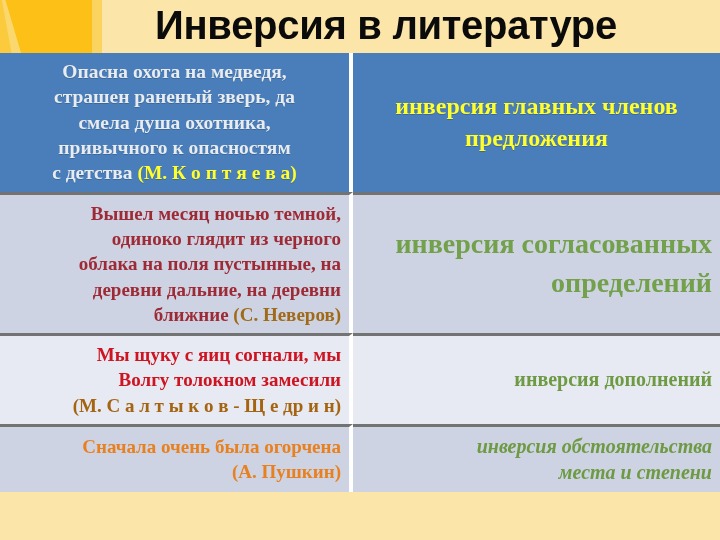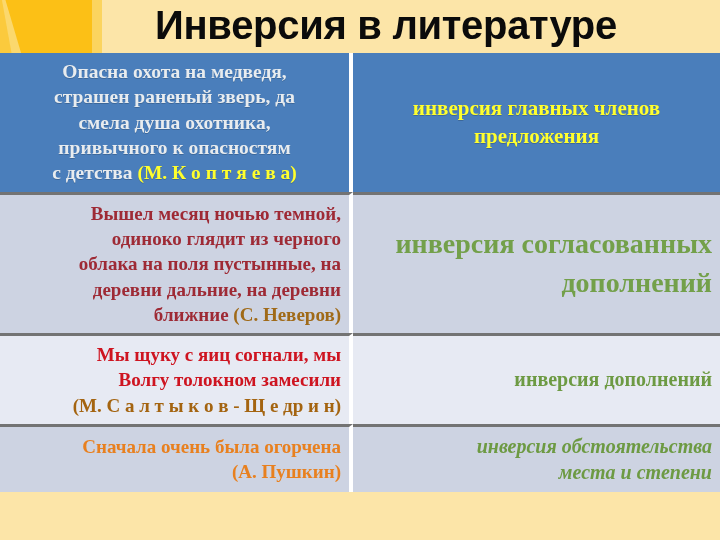--- a/index.html
+++ b/index.html
@@ -125,21 +125,21 @@
   .r1 .quote {
     color: #E8ECEF;
     font-size: 19.5px;
     font-weight: bold;
     line-height: 1.30;
     text-shadow: 0 1px 0 rgba(0,0,0,0.18);
   }
   .r1 .author { color: #FFFF2E; text-align: center; }
   .r1 .term {
     color: #FFFF2E;
-    font-size: 21px;
+    font-size: 24px;
     font-weight: bold;
     line-height: 1.35;
     text-shadow: 0 1px 0 rgba(0,0,0,0.18);
   }
 
   
   .r2 td { background: #CDD3E2; }
   .r2 .quote {
     color: #9E2A35;
     font-size: 19px;
@@ -224,21 +224,21 @@
         <tr class="row r2">
           <td class="col-left">
             <span class="quote">Вышел месяц ночью темной,</span>
             <span class="quote">одиноко глядит из черного</span>
             <span class="quote">облака на поля пустынные, на</span>
             <span class="quote">деревни дальние, на деревни</span>
             <span class="quote"><span>ближние </span><span class="author">(С. Неверов)</span></span>
           </td>
           <td class="col-right">
             <span class="term">инверсия согласованных</span>
-            <span class="term">дополнений</span>
+            <span class="term">определений</span>
           </td>
         </tr>
 
         <tr class="row r3">
           <td class="col-left">
             <span class="quote">Мы щуку с яиц согнали, мы</span>
             <span class="quote">Волгу толокном замесили</span>
             <span class="quote author">(М. С а л т ы к о в - Щ е др и н)</span>
           </td>
           <td class="col-right">

